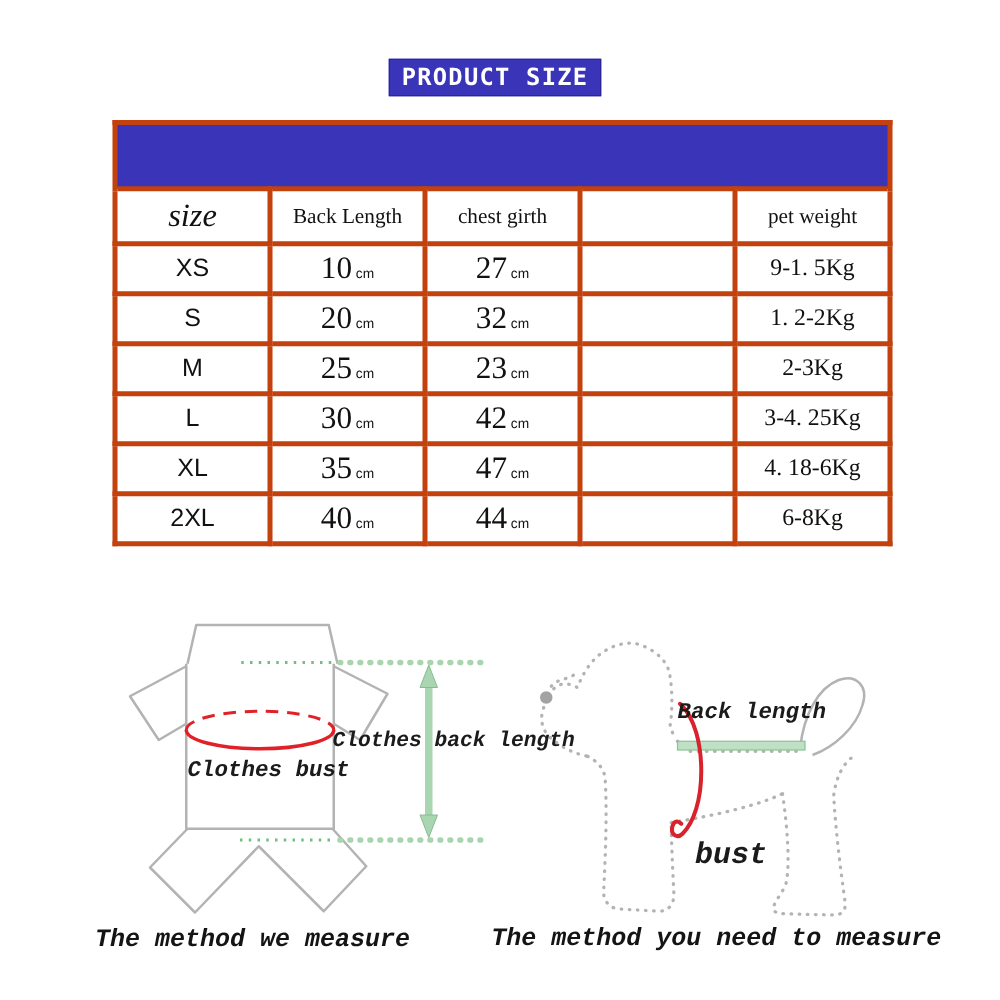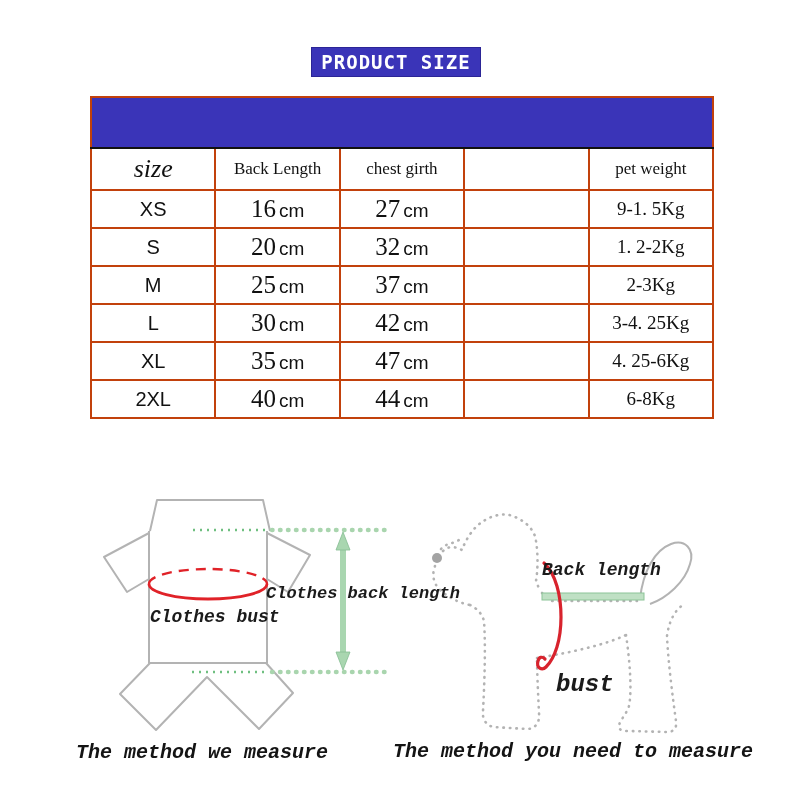--- a/index.html
+++ b/index.html
@@ -10,30 +10,30 @@
   
   .title-banner{position:absolute;left:311px;top:47px;width:170px;height:30px;
     background:#3a34b8;border:1px solid #2b2596;box-sizing:border-box;
     display:flex;align-items:center;justify-content:center;}
   .title-banner span{color:#ffffff;font-family:"DejaVu Sans Mono",monospace;
     font-weight:bold;font-size:19px;letter-spacing:1px;white-space:nowrap;}
 
   
   table.size-table{position:absolute;left:90px;top:96px;width:624px;
     border-collapse:collapse;table-layout:fixed;}
-  table.size-table td,table.size-table th{border:2px solid #c2410c;
+  table.size-table td,table.size-table th{border:4px solid #c2410c;
     text-align:center;vertical-align:middle;padding:0;color:#111111;}
   tr.band-row td{height:49px;background:#3a34b8;border-bottom:2px solid #111;}
   tr.head-row th{height:40px;font-weight:normal;}
   th.h-size{font-family:"Liberation Serif",serif;font-style:italic;font-size:26px;}
   th.h-plain{font-family:"Liberation Serif",serif;font-size:17px;}
   tr.data-row td{height:36px;}
   td.c-size{font-family:"Liberation Sans",sans-serif;font-size:20px;margin-top:11px;}
   td.c-cm{font-family:"Liberation Serif",serif;font-size:25px;}
-  td.c-cm .unit{font-family:"Liberation Sans",sans-serif;font-size:19px;padding-left:3px;}
+  td.c-cm .unit{font-family:"Liberation Sans",sans-serif;font-size:11px;padding-left:3px;}
   td.c-weight{font-family:"Liberation Serif",serif;font-size:19px;}
 
   
   svg.diagrams{position:absolute;left:0;top:455px;width:800px;height:290px;}
 
   .diagram-label{position:absolute;font-family:"Liberation Mono",monospace;
     font-weight:bold;font-style:italic;color:#1b1b1b;white-space:nowrap;}
   .lbl-clothes-back{left:266px;top:584px;font-size:17px;}
   .lbl-clothes-bust{left:150px;top:607px;font-size:18px;}
   .lbl-dog-back{left:542px;top:560px;font-size:18px;}
@@ -61,52 +61,52 @@
       <tr class="head-row">
         <th class="h-size">size</th>
         <th class="h-plain">Back Length</th>
         <th class="h-plain">chest girth</th>
         <th class="h-plain"></th>
         <th class="h-plain">pet weight</th>
       </tr>
 
       <tr class="data-row">
         <td class="c-size">XS</td>
-        <td class="c-cm"><span>16</span><span class="unit">cm</span></td>
+        <td class="c-cm"><span>10</span><span class="unit">cm</span></td>
         <td class="c-cm"><span>27</span><span class="unit">cm</span></td>
         <td></td>
         <td class="c-weight">9-1. 5Kg</td>
       </tr>
       <tr class="data-row">
         <td class="c-size">S</td>
         <td class="c-cm"><span>20</span><span class="unit">cm</span></td>
         <td class="c-cm"><span>32</span><span class="unit">cm</span></td>
         <td></td>
         <td class="c-weight">1. 2-2Kg</td>
       </tr>
       <tr class="data-row">
         <td class="c-size">M</td>
         <td class="c-cm"><span>25</span><span class="unit">cm</span></td>
-        <td class="c-cm"><span>37</span><span class="unit">cm</span></td>
+        <td class="c-cm"><span>23</span><span class="unit">cm</span></td>
         <td></td>
         <td class="c-weight">2-3Kg</td>
       </tr>
       <tr class="data-row">
         <td class="c-size">L</td>
         <td class="c-cm"><span>30</span><span class="unit">cm</span></td>
         <td class="c-cm"><span>42</span><span class="unit">cm</span></td>
         <td></td>
         <td class="c-weight">3-4. 25Kg</td>
       </tr>
       <tr class="data-row">
         <td class="c-size">XL</td>
         <td class="c-cm"><span>35</span><span class="unit">cm</span></td>
         <td class="c-cm"><span>47</span><span class="unit">cm</span></td>
         <td></td>
-        <td class="c-weight">4. 25-6Kg</td>
+        <td class="c-weight">4. 18-6Kg</td>
       </tr>
       <tr class="data-row">
         <td class="c-size">2XL</td>
         <td class="c-cm"><span>40</span><span class="unit">cm</span></td>
         <td class="c-cm"><span>44</span><span class="unit">cm</span></td>
         <td></td>
         <td class="c-weight">6-8Kg</td>
       </tr>
     </tbody>
   </table>

